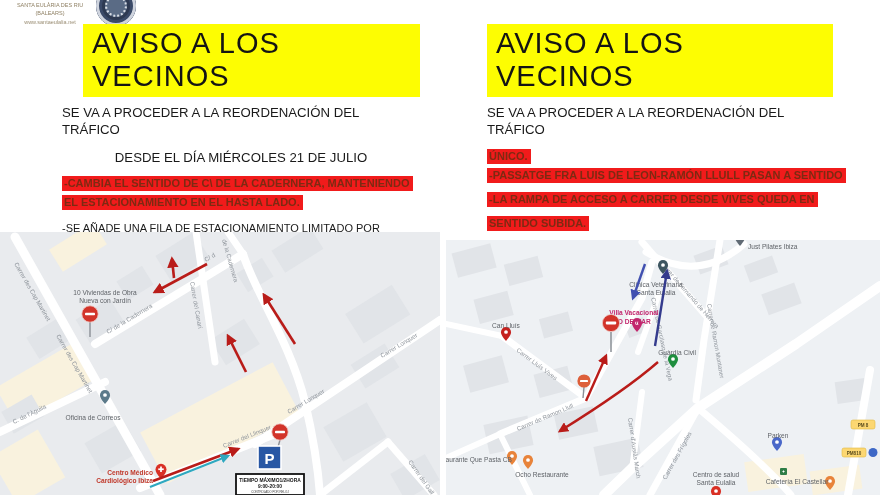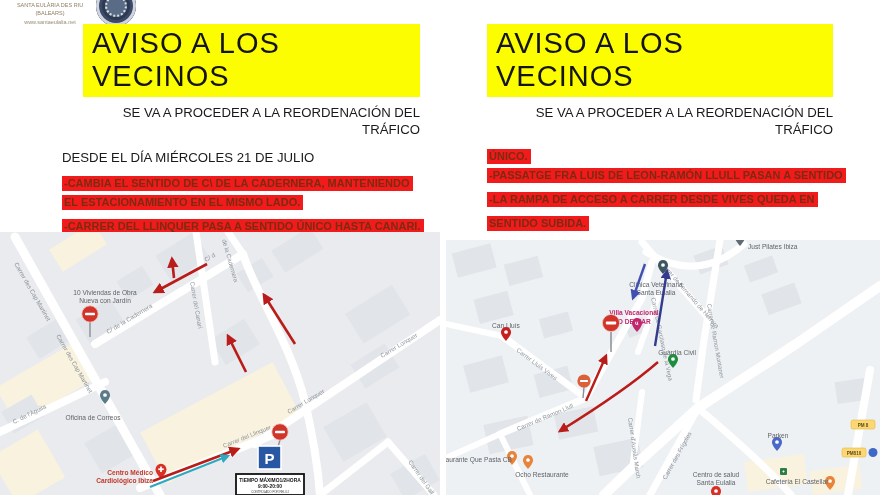--- a/index.html
+++ b/index.html
@@ -13,22 +13,22 @@
         background:#2e3a52;box-shadow:inset 0 0 0 3px #cfd4de, inset 0 0 0 6px #3b4a68;}
   .logo-inner{position:absolute;left:9px;top:9px;width:22px;height:22px;border-radius:50%;
         background:#5a6b85;border:2px dotted #d8dde6;box-sizing:border-box;}
   
   .notice{position:absolute;top:24px;}
   .notice-left{left:62px;width:358px;}
   .notice-right{left:487px;width:346px;}
   .notice-title{display:inline-block;background:#fdfd02;color:#141414;font-size:29px;
                 letter-spacing:1px;padding:3px 9px 4px;margin-bottom:7px;}
   .t-left{margin-left:21px;}
-  .sub{line-height:17px;font-size:13.2px;text-align:right;color:#1a1a1a;}
-  .date{margin-top:12px;font-size:13.2px;text-align:left;color:#1a1a1a;}
+  .sub{line-height:17px;font-size:13.2px;text-align:left;color:#1a1a1a;}
+  .date{margin-top:12px;font-size:13.2px;text-align:center;color:#1a1a1a;}
   .items{margin-top:11px;font-weight:700;font-size:11px;}
   .rline{margin-bottom:4px;line-height:15px;}
   .hl{background:#f11b1b;color:#7d2a12;padding:1px 3px 2px 2px;white-space:nowrap;}
   .group-gap{height:5px;}
   .plain{font-weight:400;font-size:11px;line-height:15px;color:#1b1b1b;margin-top:2px;}
   
   .map{position:absolute;display:block;}
   .map-left{left:0;top:232px;}
   .map-right{left:446px;top:240px;}
   .st{stroke:#ffffff;fill:none;stroke-linecap:round;stroke-linejoin:round;}
@@ -56,23 +56,22 @@
     <div class="logo-inner"></div>
   </div>
 
   <div class="notice notice-left">
     <div class="notice-title t-left">AVISO A LOS VECINOS</div>
     <div class="sub">SE VA A PROCEDER A LA REORDENACIÓN DEL</div>
     <div class="sub">TRÁFICO</div>
     <div class="date">DESDE EL DÍA MIÉRCOLES 21 DE JULIO</div>
     <div class="items">
       <div class="rline"><span class="hl">-CAMBIA EL SENTIDO DE C\ DE LA CADERNERA, MANTENIENDO</span></div>
-      <div class="rline"><span class="hl">EL ESTACIONAMIENTO EN EL MISMO LADO.</span></div>
+      <div class="rline"><span class="hl">EL ESTACIONAMIENTO EN EL HASTA LADO.</span></div>
       <div class="group-gap"></div>
-      <div class="rline"><span class="hl">-CARRER DEL LLINQUER PASA A SENTIDO ÚNICO HASTA CANARI.</span></div>
       <div class="plain">-SE AÑADE UNA FILA DE ESTACIONAMIENTO LIMITADO POR</div>
       <div class="plain">TIEMPO EN CARRER DEL LLINQUER.</div>
     </div>
   </div>
 
   <div class="notice notice-right">
     <div class="notice-title">AVISO A LOS VECINOS</div>
     <div class="sub">SE VA A PROCEDER A LA REORDENACIÓN DEL</div>
     <div class="sub">TRÁFICO</div>
     <div class="items">

